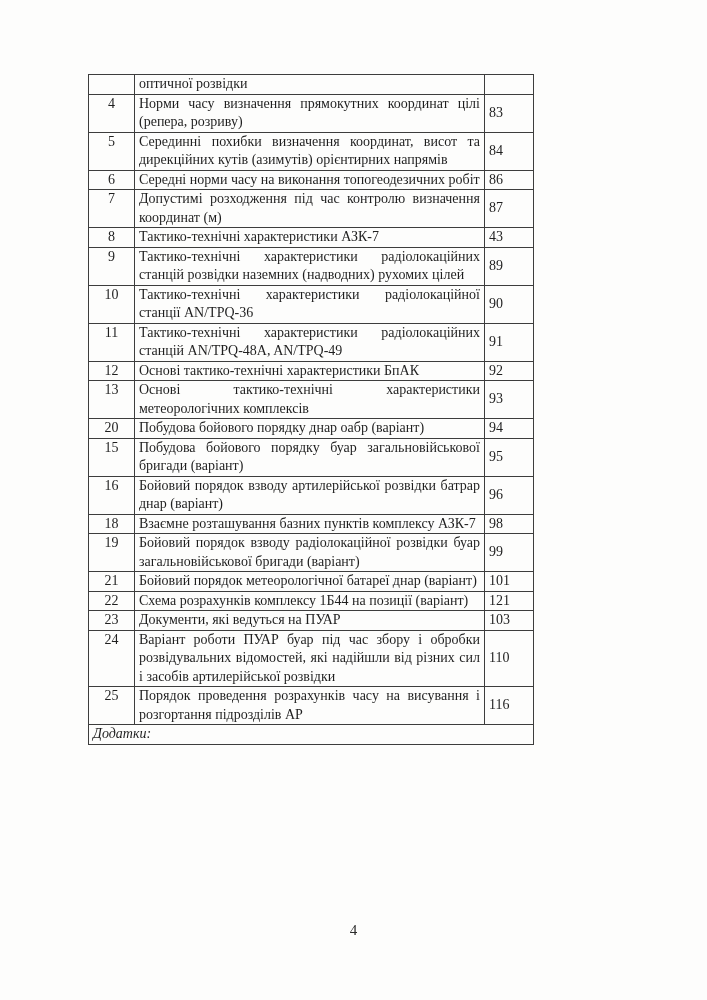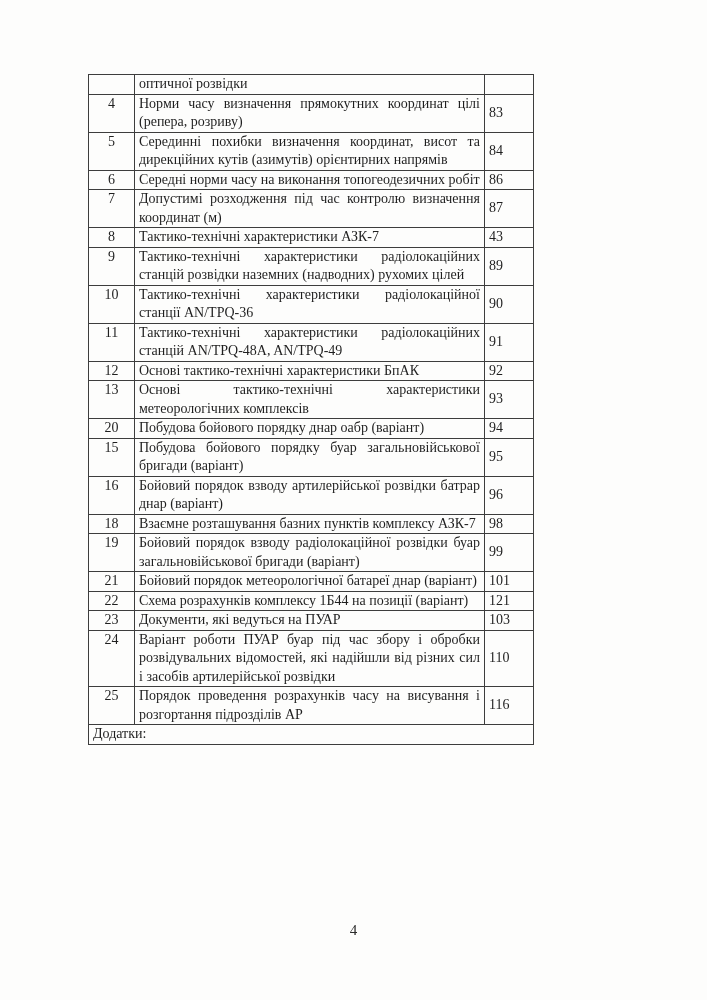--- a/index.html
+++ b/index.html
@@ -41,20 +41,21 @@
     vertical-align: top;
     padding: 0 6px;
   }
   td.cell-page {
     width: 40px;
     vertical-align: middle;
   }
   td.cell-span {
     text-align: left;
     padding-left: 4px;
+    font-style: italic;
   }
   .footer-pagenum {
     position: absolute;
     left: 0;
     top: 922px;
     width: 707px;
     text-align: center;
     font-size: 15px;
     color: #2a2a2a;
   }

